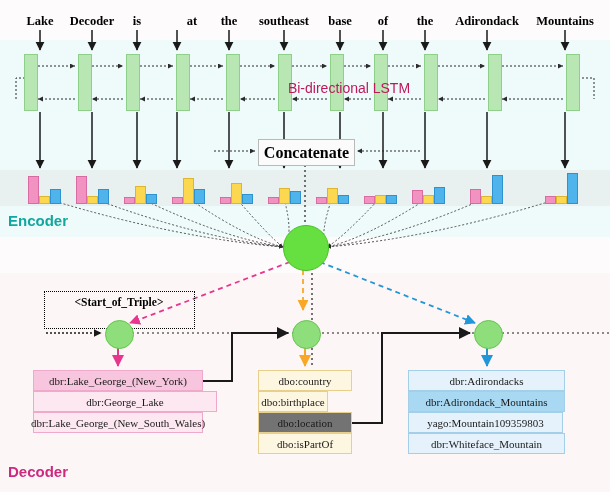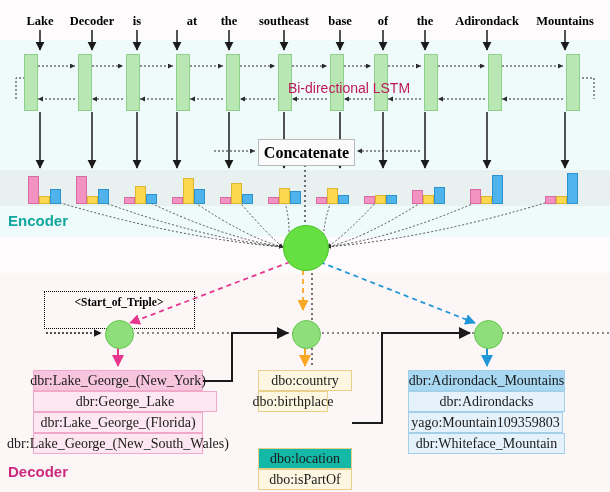--- a/index.html
+++ b/index.html
@@ -48,25 +48,25 @@
 
   
   .sot{position:absolute;left:44px;top:291px;width:151px;height:38px;
        border:1.4px dotted #000;box-sizing:border-box;}
   .sot-txt{position:absolute;left:119px;top:296px;transform:translateX(-50%);
        font-weight:bold;font-size:11.5px;color:#000;white-space:nowrap;}
 
   
   .cand{position:absolute;box-sizing:border-box;}
   .cand .row{box-sizing:border-box;display:flex;align-items:center;justify-content:center;
-       font-size:14px;color:#1a1a1a;white-space:nowrap;height:21px;}
+       font-size:11px;color:#1a1a1a;white-space:nowrap;height:21px;}
   .cand.pink .row{background:#fde8f1;border:1px solid #f0a9cb;}
   .cand.pink .row.sel{background:#f7c5dd;}
   .cand.yellow .row{background:#fdf6e0;border:1px solid #e8cf8c;}
-  .cand.yellow .row.sel{background:#14b8a6;margin-top:36px;}
+  .cand.yellow .row.sel{background:#737373;}
   .cand.blue .row{background:#e6f2fb;border:1px solid #a4cfe9;}
   .cand.blue .row.sel{background:#a8d8f2;}
 </style>
 </head>
 <body>
 
 <div id="root">
 
   <div class="band-encoder"></div>
   <div class="band-hist"></div>
@@ -238,32 +238,31 @@
   <div id="dec-nodes">
       <div class="node small" style="left: 104.5px; top: 319.5px;"></div>
       <div class="node small" style="left: 291.5px; top: 319.5px;"></div>
       <div class="node small" style="left: 473.5px; top: 319.5px;"></div>
     </div>
 
   <div id="cand-layer">
       <div class="cand pink" style="left: 33px; top: 370px; width: 170px;">
         <div class="row sel" style="width: 170px;">dbr:Lake_George_(New_York)</div>
         <div class="row" style="width: 184px;">dbr:George_Lake</div>
-        <div class="row" style="width: 170px;">dbr:Lake_George_(Florida)</div>
         <div class="row" style="width: 170px;">dbr:Lake_George_(New_South_Wales)</div>
       </div>
       <div class="cand yellow" style="left: 258px; top: 370px; width: 94px; border-radius: 29px;">
         <div class="row" style="width: 94px;">dbo:country</div>
         <div class="row" style="width: 70px;">dbo:birthplace</div>
         <div class="row sel" style="width: 94px;">dbo:location</div>
         <div class="row" style="width: 94px;">dbo:isPartOf</div>
       </div>
       <div class="cand blue" style="left: 408px; top: 370px; width: 157px;">
+        <div class="row" style="width: 157px;">dbr:Adirondacks</div>
         <div class="row sel" style="width: 157px;">dbr:Adirondack_Mountains</div>
-        <div class="row" style="width: 157px;">dbr:Adirondacks</div>
         <div class="row" style="width: 155px;">yago:Mountain109359803</div>
         <div class="row" style="width: 157px;">dbr:Whiteface_Mountain</div>
       </div>
     </div>
 
   <div class="band-label enc">Encoder</div>
   <div class="band-label dec">Decoder</div>
 
 </div>
 

